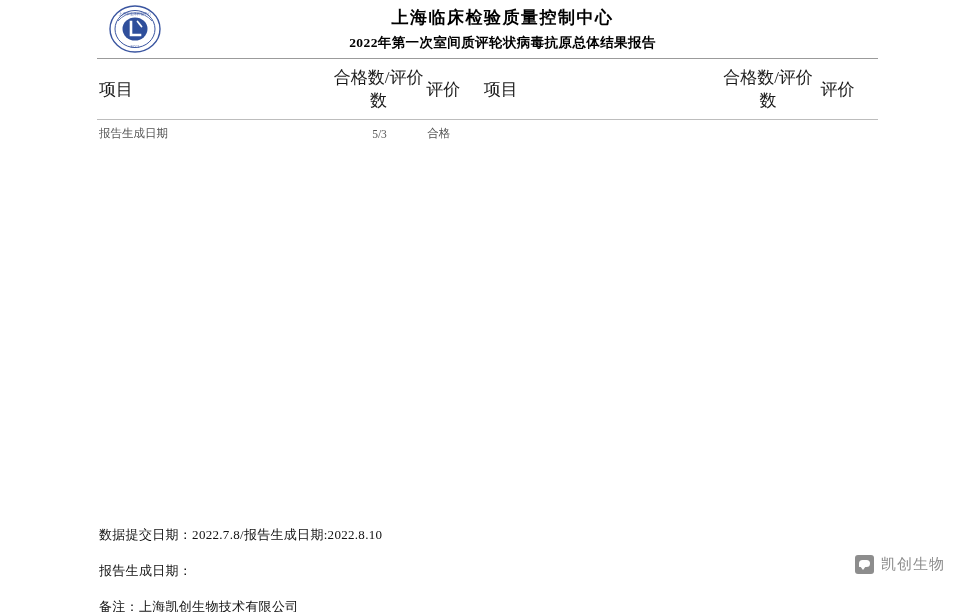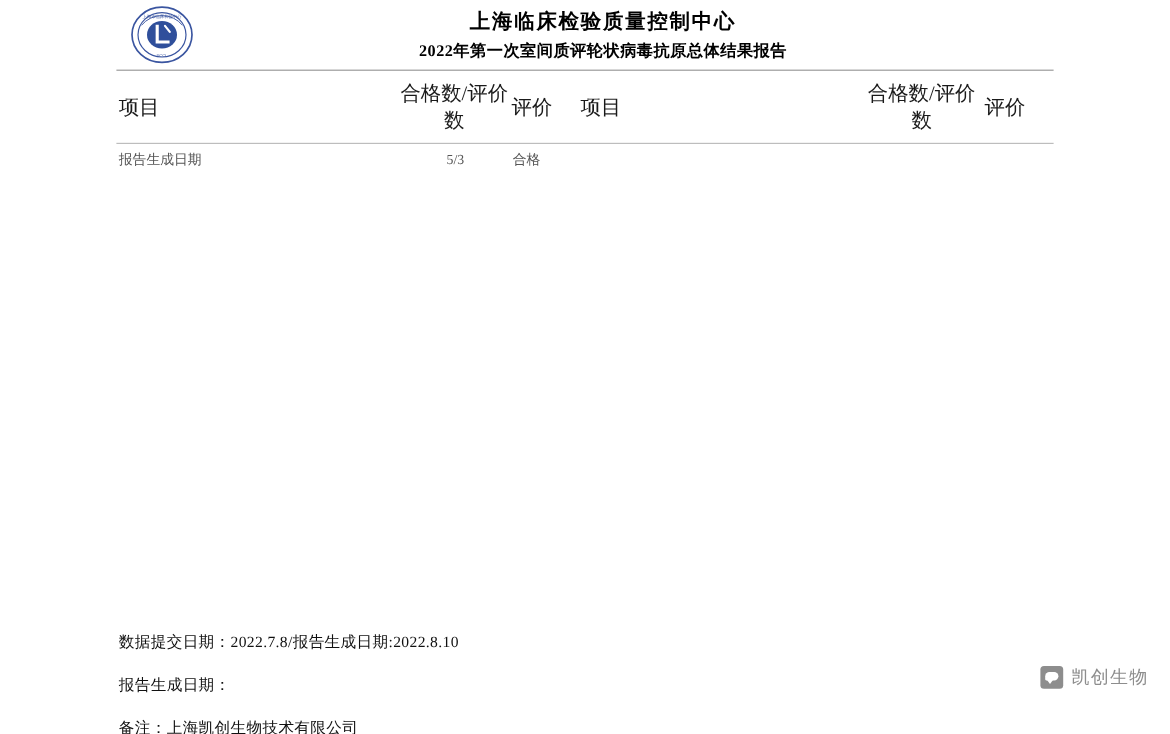--- a/index.html
+++ b/index.html
@@ -130,21 +130,21 @@
   }
   .overall .value {
     margin-left: auto;
     margin-right: 110px;
     font-weight: bold;
   }
 
   
   .watermark {
     position: absolute;
-    right: 18px;
+    right: 30px;
     bottom: 38px;
     display: flex;
     align-items: center;
     gap: 7px;
     color: #8d8d8d;
     font-size: 15px;
     font-family: "Liberation Sans", sans-serif;
   }
   .wm-icon {
     width: 19px;

